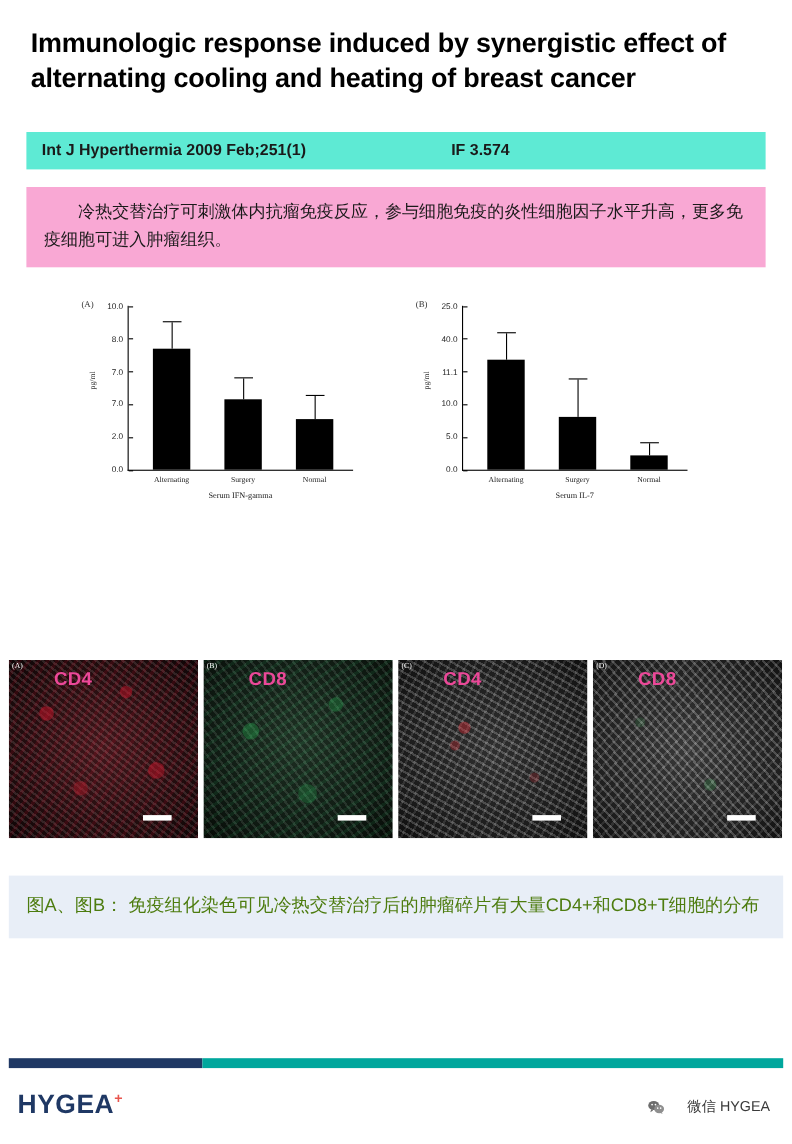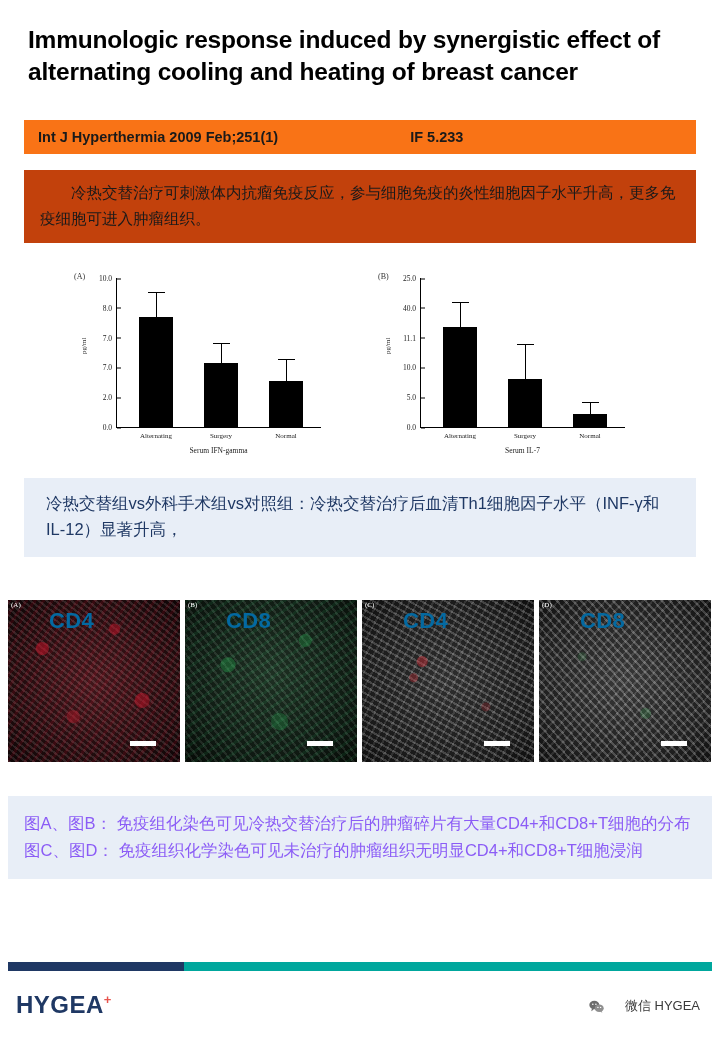--- a/index.html
+++ b/index.html
@@ -33,21 +33,21 @@
     letter-spacing: -0.2px;
     color: #000000;
   }
   
   .journal-bar {
     position: absolute;
     left: 24px;
     top: 120px;
     width: 672px;
     height: 34px;
-    background: #f97316;
+    background: #5eead4;
     display: flex;
     align-items: center;
     box-sizing: border-box;
     padding: 0 14px;
   }
   .journal-name {
     font-size: 14.5px;
     font-weight: bold;
     color: #1a1a1a;
   }
@@ -56,21 +56,21 @@
     font-weight: bold;
     color: #1a1a1a;
     margin-left: 132px;
   }
   
   .summary-box {
     position: absolute;
     left: 24px;
     top: 170px;
     width: 672px;
-    background: #c2410c;
+    background: #f9a8d4;
     box-sizing: border-box;
     padding: 10px 16px 12px 16px;
     font-size: 15.5px;
     line-height: 1.65;
     color: #1a1a1a;
     text-indent: 2em;
   }
   
   .charts-row {
     position: absolute;
@@ -118,21 +118,21 @@
     box-sizing: border-box;
   }
   .ytick {
     position: absolute;
     right: 100%;
     transform: translateY(-50%);
     padding-right: 5px;
     font-size: 7.5px;
     color: #222;
     white-space: nowrap;
-    font-family: Liberation Serif, serif;
+    font-family: Liberation Sans, sans-serif;
   }
   .ytick::after {
     content: "";
     position: absolute;
     right: -4px;
     top: 50%;
     width: 4px;
     height: 1px;
     background: #000;
   }
@@ -208,23 +208,23 @@
     top: 1px;
     font-size: 7px;
     color: #ffffff;
     z-index: 4;
     font-family: "Liberation Serif", serif;
   }
   .micro .marker-label {
     position: absolute;
     left: 8px;
     top: 8px;
-    font-size: 22px;
+    font-size: 17px;
     font-weight: bold;
-    color: #0369a1;
+    color: #ec4899;
     z-index: 4;
     letter-spacing: 0.3px;
     padding-left: 33px;
   }
   .micro .scalebar {
     position: absolute;
     right: 24px;
     bottom: 16px;
     width: 26px;
     height: 5px;
@@ -276,21 +276,21 @@
   .caption-box {
     position: absolute;
     left: 8px;
     top: 796px;
     width: 704px;
     background: #e8eef7;
     box-sizing: border-box;
     padding: 14px 16px 16px 16px;
     font-size: 16.5px;
     line-height: 1.62;
-    color: #8b5cf6;
+    color: #4d7c0f;
   }
   
   .footer-bars {
     position: absolute;
     left: 8px;
     top: 962px;
     width: 704px;
     height: 9px;
     display: flex;
   }
@@ -336,21 +336,21 @@
 </style>
 </head>
 <body>
 
 <div class="slide">
 
   <div class="title">Immunologic response induced by synergistic effect of alternating cooling and heating of breast cancer</div>
 
   <div class="journal-bar">
     <span class="journal-name">Int J Hyperthermia 2009 Feb;251(1)</span>
-    <span class="journal-if">IF 5.233</span>
+    <span class="journal-if">IF 3.574</span>
   </div>
 
   <div class="summary-box">冷热交替治疗可刺激体内抗瘤免疫反应，参与细胞免疫的炎性细胞因子水平升高，更多免疫细胞可进入肿瘤组织。</div>
 
   <div class="charts-row">
 
     <div class="chart-panel a">
       <div class="panel-tag">(A)</div>
       <div class="axis-title">pg/ml</div>
       <div class="plot">
@@ -403,21 +403,20 @@
         <div class="bar" style="left:152px; height:9%;"></div>
         <div class="errbar" style="left:169px; bottom:9%; height:7%;"></div>
         <div class="errcap" style="left:160.5px; bottom:16%;"></div>
         <div class="xlabel" style="left:169px;">Normal</div>
       </div>
       <div class="xaxis-caption">Serum IL-7</div>
     </div>
 
   </div>
 
-  <div class="summary-box-2">冷热交替组vs外科手术组vs对照组：冷热交替治疗后血清Th1细胞因子水平（INF-γ和IL-12）显著升高，</div>
 
   <div class="micros">
     <div class="micro">
       <div class="tex m1"></div>
       <div class="tag">(A)</div>
       <div class="marker-label">CD4</div>
       <div class="scalebar"></div>
     </div>
     <div class="micro">
       <div class="tex m2"></div>
@@ -434,21 +433,20 @@
     <div class="micro">
       <div class="tex m4"></div>
       <div class="tag">(D)</div>
       <div class="marker-label">CD8</div>
       <div class="scalebar"></div>
     </div>
   </div>
 
   <div class="caption-box">
     <div>图A、图B： 免疫组化染色可见冷热交替治疗后的肿瘤碎片有大量CD4+和CD8+T细胞的分布</div>
-    <div>图C、图D： 免疫组织化学染色可见未治疗的肿瘤组织无明显CD4+和CD8+T细胞浸润</div>
   </div>
 
   <div class="footer-bars">
     <div class="bar-navy"></div>
     <div class="bar-teal"></div>
   </div>
 
   <div class="footer">
     <div class="logo"><span>HYGEA</span><span class="mark">+</span></div>
     <div class="wechat">

